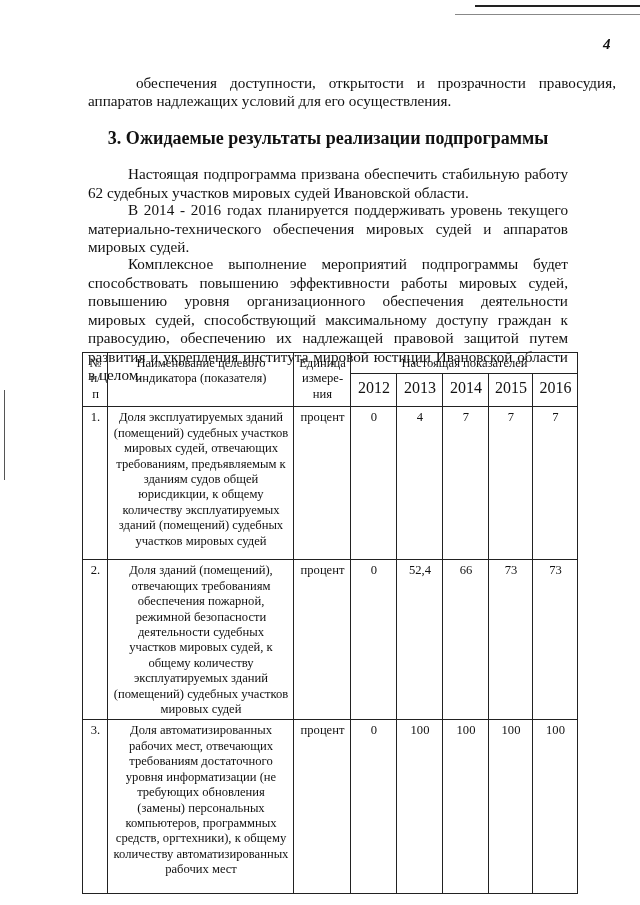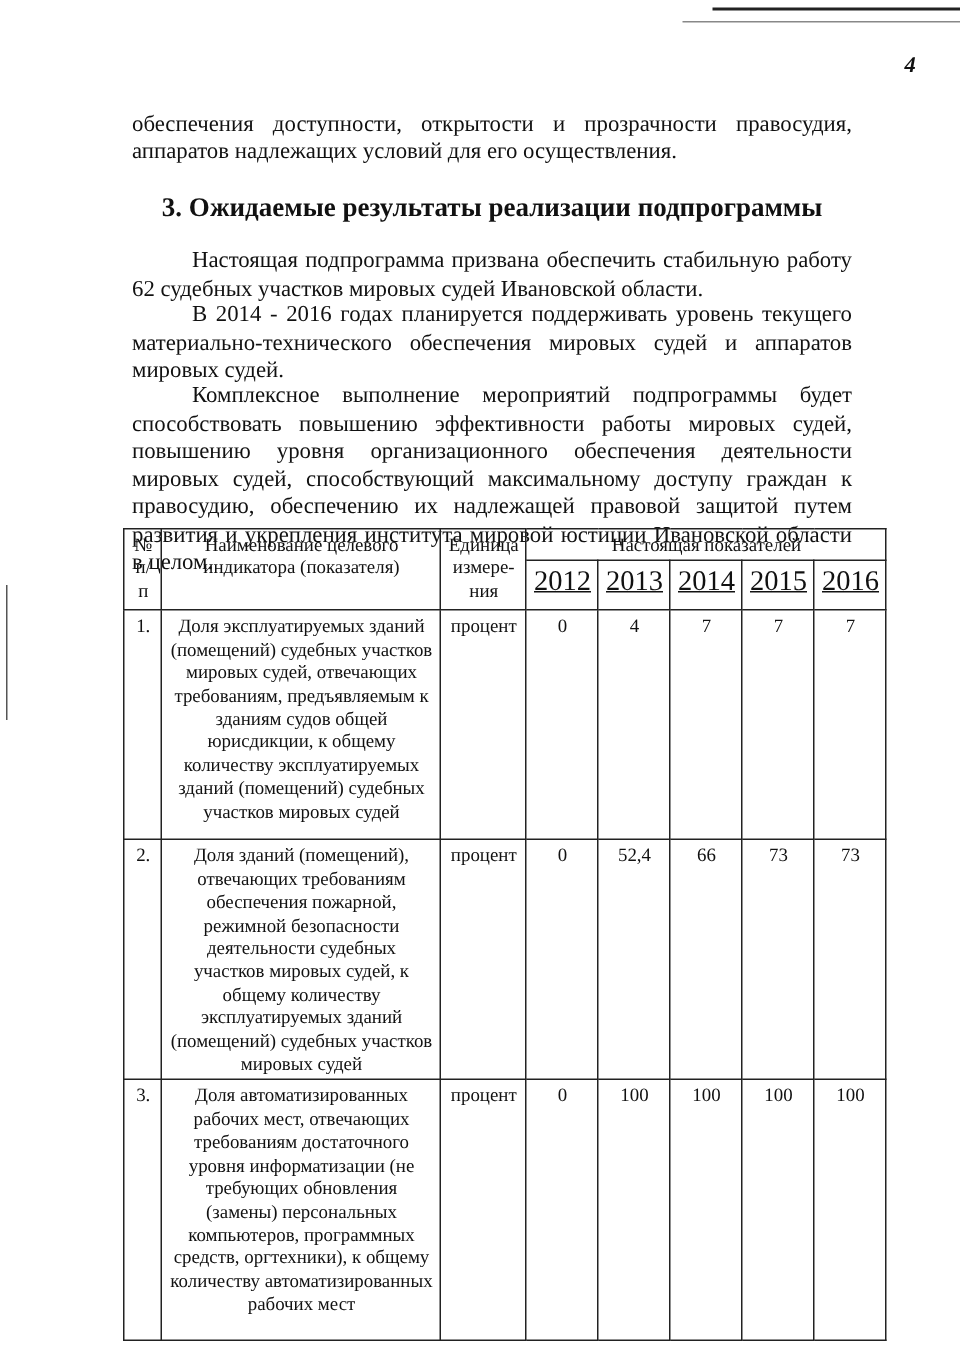--- a/index.html
+++ b/index.html
@@ -2,27 +2,27 @@
 <html><head>
 <meta charset="utf-8">
 <style>
   html, body { margin:0; padding:0; background:#fff; }
   body { width:640px; height:905px; position:relative; overflow:hidden;
          font-family:"Liberation Serif", serif; color:#111; }
   .scan-line { position:absolute; height:1px; background:#444; }
   .page-num { position:absolute; left:603px; top:36px; font-size:15px; font-weight:bold; font-style:italic; }
   .para { position:absolute; left:88px; width:480px; font-size:15.2px; line-height:18.5px; text-align:justify; }
   .para.indent { text-indent:40px; }
-  .just-last { text-align-last:justify; }
+  .just-last { text-align-last:justify;margin-left:48px; }
   .heading { position:absolute; left:88px; width:480px; top:128px; text-align:center; font-weight:bold; font-size:18px; }
   .margin-mark { position:absolute; background:#555; width:1px; }
   table { position:absolute; left:82px; top:352px; border-collapse:collapse; font-size:12.6px; line-height:15.4px; }
   td, th { border:1px solid #222; vertical-align:top; padding:3px 4px 2px 5px; font-weight:normal; text-align:center; }
   th.c { }
-  th.yr { font-size:19px; padding-top:6px;text-decoration:underline; }
+  th.yr { font-size:16px; padding-top:6px; }
 </style>
 </head>
 <body>
 
 <div class="scan-line" style="left:475px;top:5px;width:165px;height:2px;background:#222;"></div>
 <div class="scan-line" style="left:455px;top:14px;width:185px;background:#888;"></div>
 <div class="margin-mark" style="left:4px;top:390px;height:90px;"></div>
 
 <div class="page-num">4</div>
 

